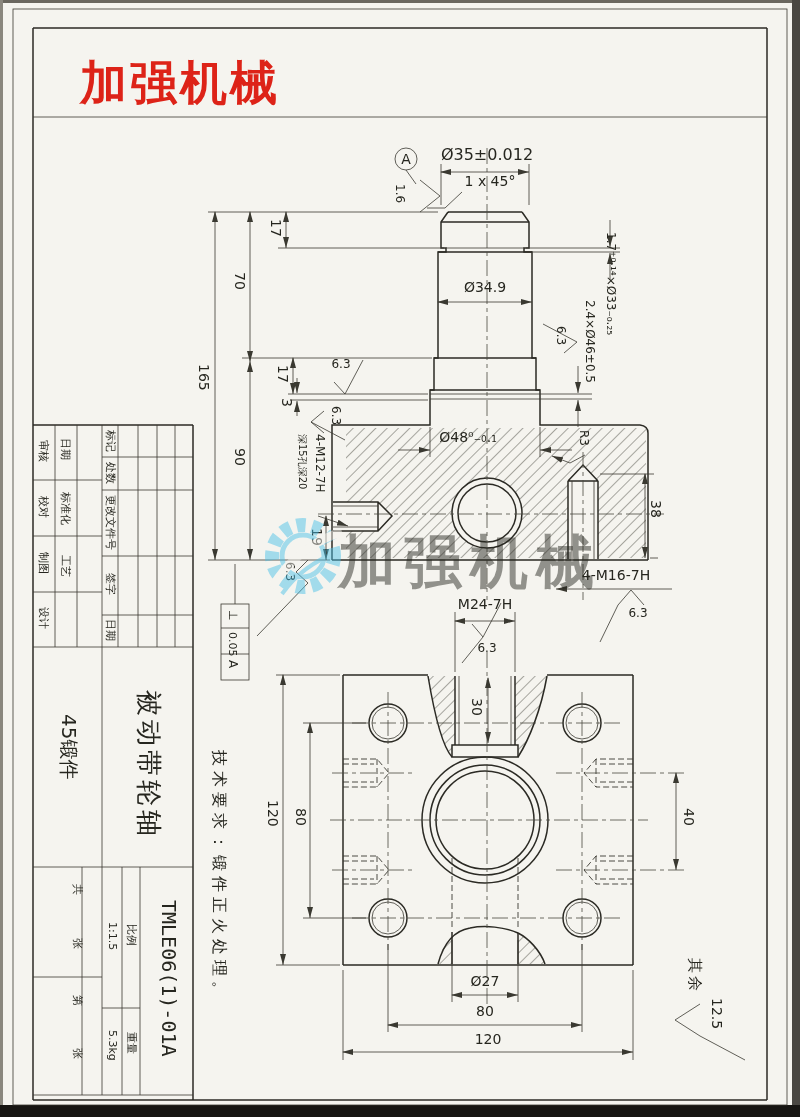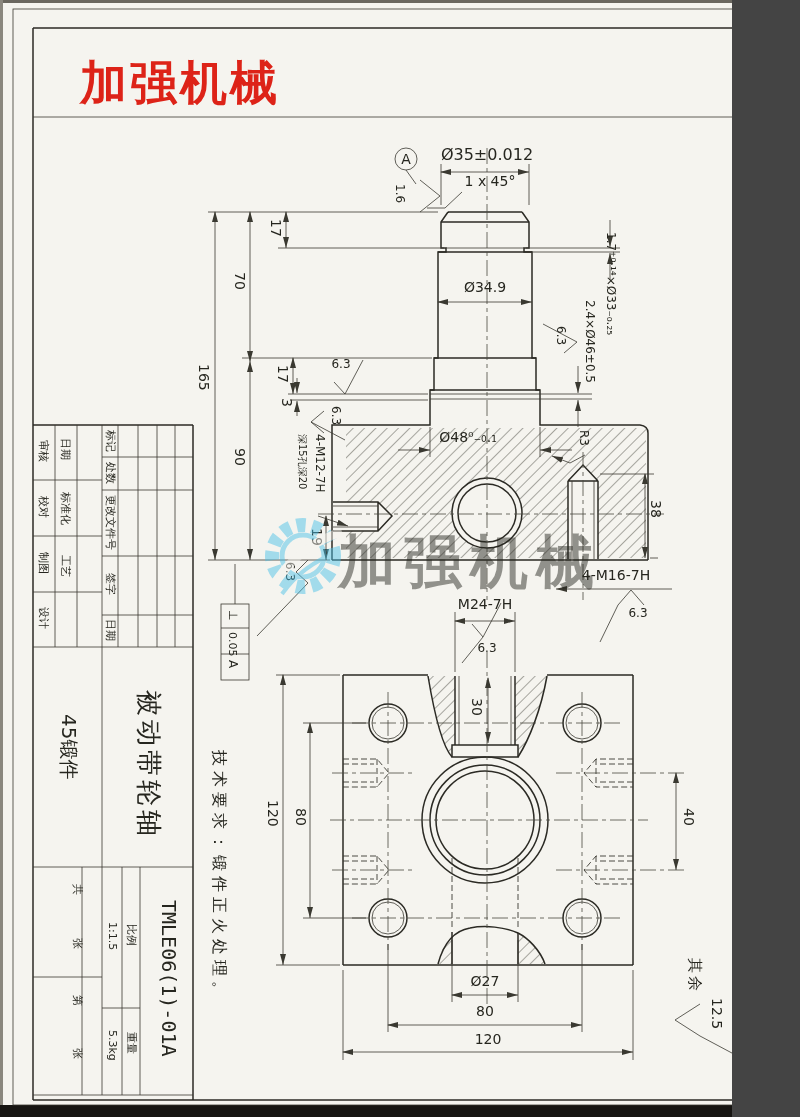--- a/index.html
+++ b/index.html
@@ -1,16 +1,16 @@
 <!DOCTYPE html>
 <html><head>
 <meta charset="utf-8">
 <style>
   html,body{margin:0;padding:0;background:#444;}
-  .page{position:relative;width:732px;height:1117px;background:#f5f4ef;overflow:hidden;
+  .page{position:relative;width:800px;height:1117px;background:#f5f4ef;overflow:hidden;
         font-family:"DejaVu Sans",sans-serif;}
   .edge{position:absolute;background:#55524c;}
   .edge.top{left:0;top:0;width:800px;height:3px;background:#6a675f;}
   .edge.left{left:0;top:0;width:3px;height:1117px;background:#8a877e;}
   .edge.right{left:792px;top:0;width:8px;height:1117px;background:#4a4742;}
   .edge.bottom{left:0;top:1105px;width:800px;height:12px;background:#171512;}
   .logo{position:absolute;left:80px;top:52px;font-size:47px;font-weight:bold;
         color:#dd2318;letter-spacing:3px;white-space:nowrap;}
   svg{position:absolute;left:0;top:0;}
   svg text{fill:#26261f;}

